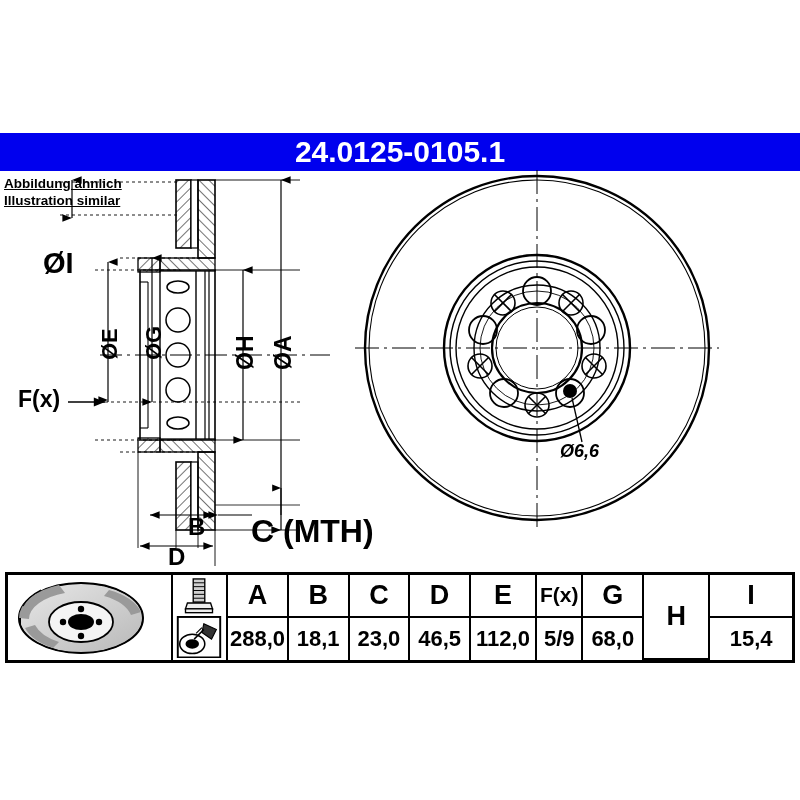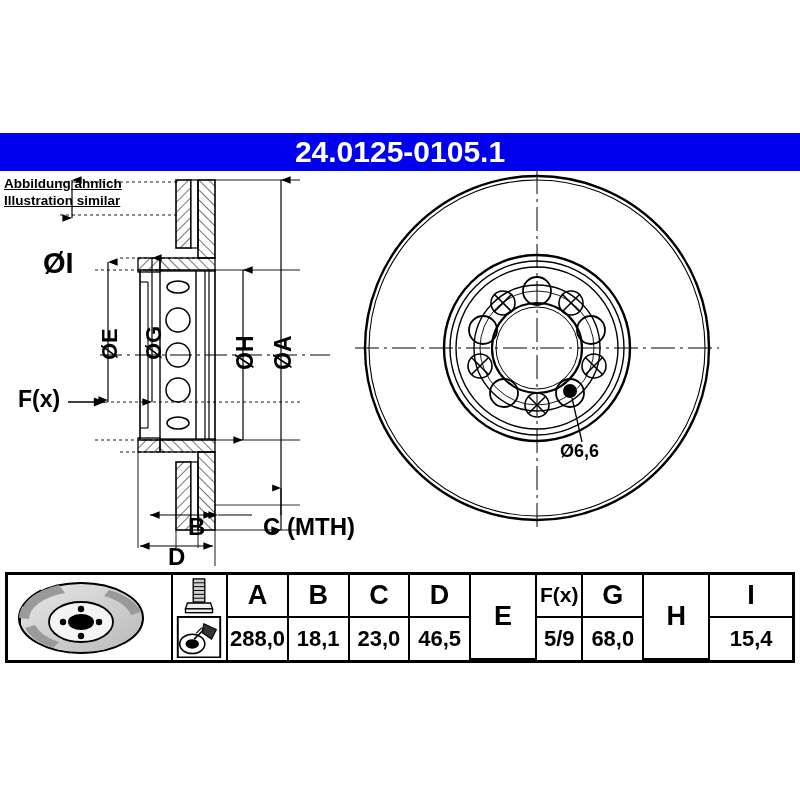--- a/index.html
+++ b/index.html
@@ -319,25 +319,25 @@
   <span class="dim-label rot90" style="left:143px; top:190px; font-size:22px;">ØG</span>
 
   <span class="dim-label rot90" style="left:234px; top:200px; font-size:23px;">ØH</span>
 
   <span class="dim-label rot90" style="left:272px; top:200px; font-size:23px;">ØA</span>
 
   <span class="dim-label" style="left:18px; top:218px; font-size:23px;">F(x)</span>
 
   <span class="dim-label" style="left:188px; top:345px; font-size:24px;">B</span>
 
-  <span class="dim-label" style="left:263px; top:345px; font-size:24px;">C (MTH)</span>
+  <span class="dim-label" style="left:251px; top:345px; font-size:32px;">C (MTH)</span>
 
   <span class="dim-label" style="left:168px; top:375px; font-size:24px;">D</span>
 
-  <span class="dim-label" style="left:560px; top:272px; font-size:18px;">Ø6,6</span>
+  <span class="dim-label" style="left:560px; top:272px; font-size:18px;font-style:italic;">Ø6,6</span>
 </div>
 
 <div id="spec-table">
 
   <div class="tcol col-disc">
     <div class="cellfull">
       <svg width="160" height="80" viewBox="0 0 160 80">
         <defs>
           <linearGradient id="gdisc" x1="0" y1="0" x2="1" y2="1">
             <stop offset="0%" stop-color="#e8e8e8"></stop>
@@ -399,20 +399,21 @@
   <div class="tcol col-data">
     <div class="thead">C</div>
     <div class="tcell">23,0</div>
   </div>
   <div class="tcol col-data">
     <div class="thead">D</div>
     <div class="tcell">46,5</div>
   </div>
   <div class="tcol col-wide">
     <div class="thead">E</div>
+    <div class="tcell">112,0</div>
   </div>
   <div class="tcol col-fx">
     <div class="thead narrow">F(x)</div>
     <div class="tcell">5/9</div>
   </div>
   <div class="tcol col-data">
     <div class="thead">G</div>
     <div class="tcell">68,0</div>
   </div>
   <div class="tcol col-wide">

